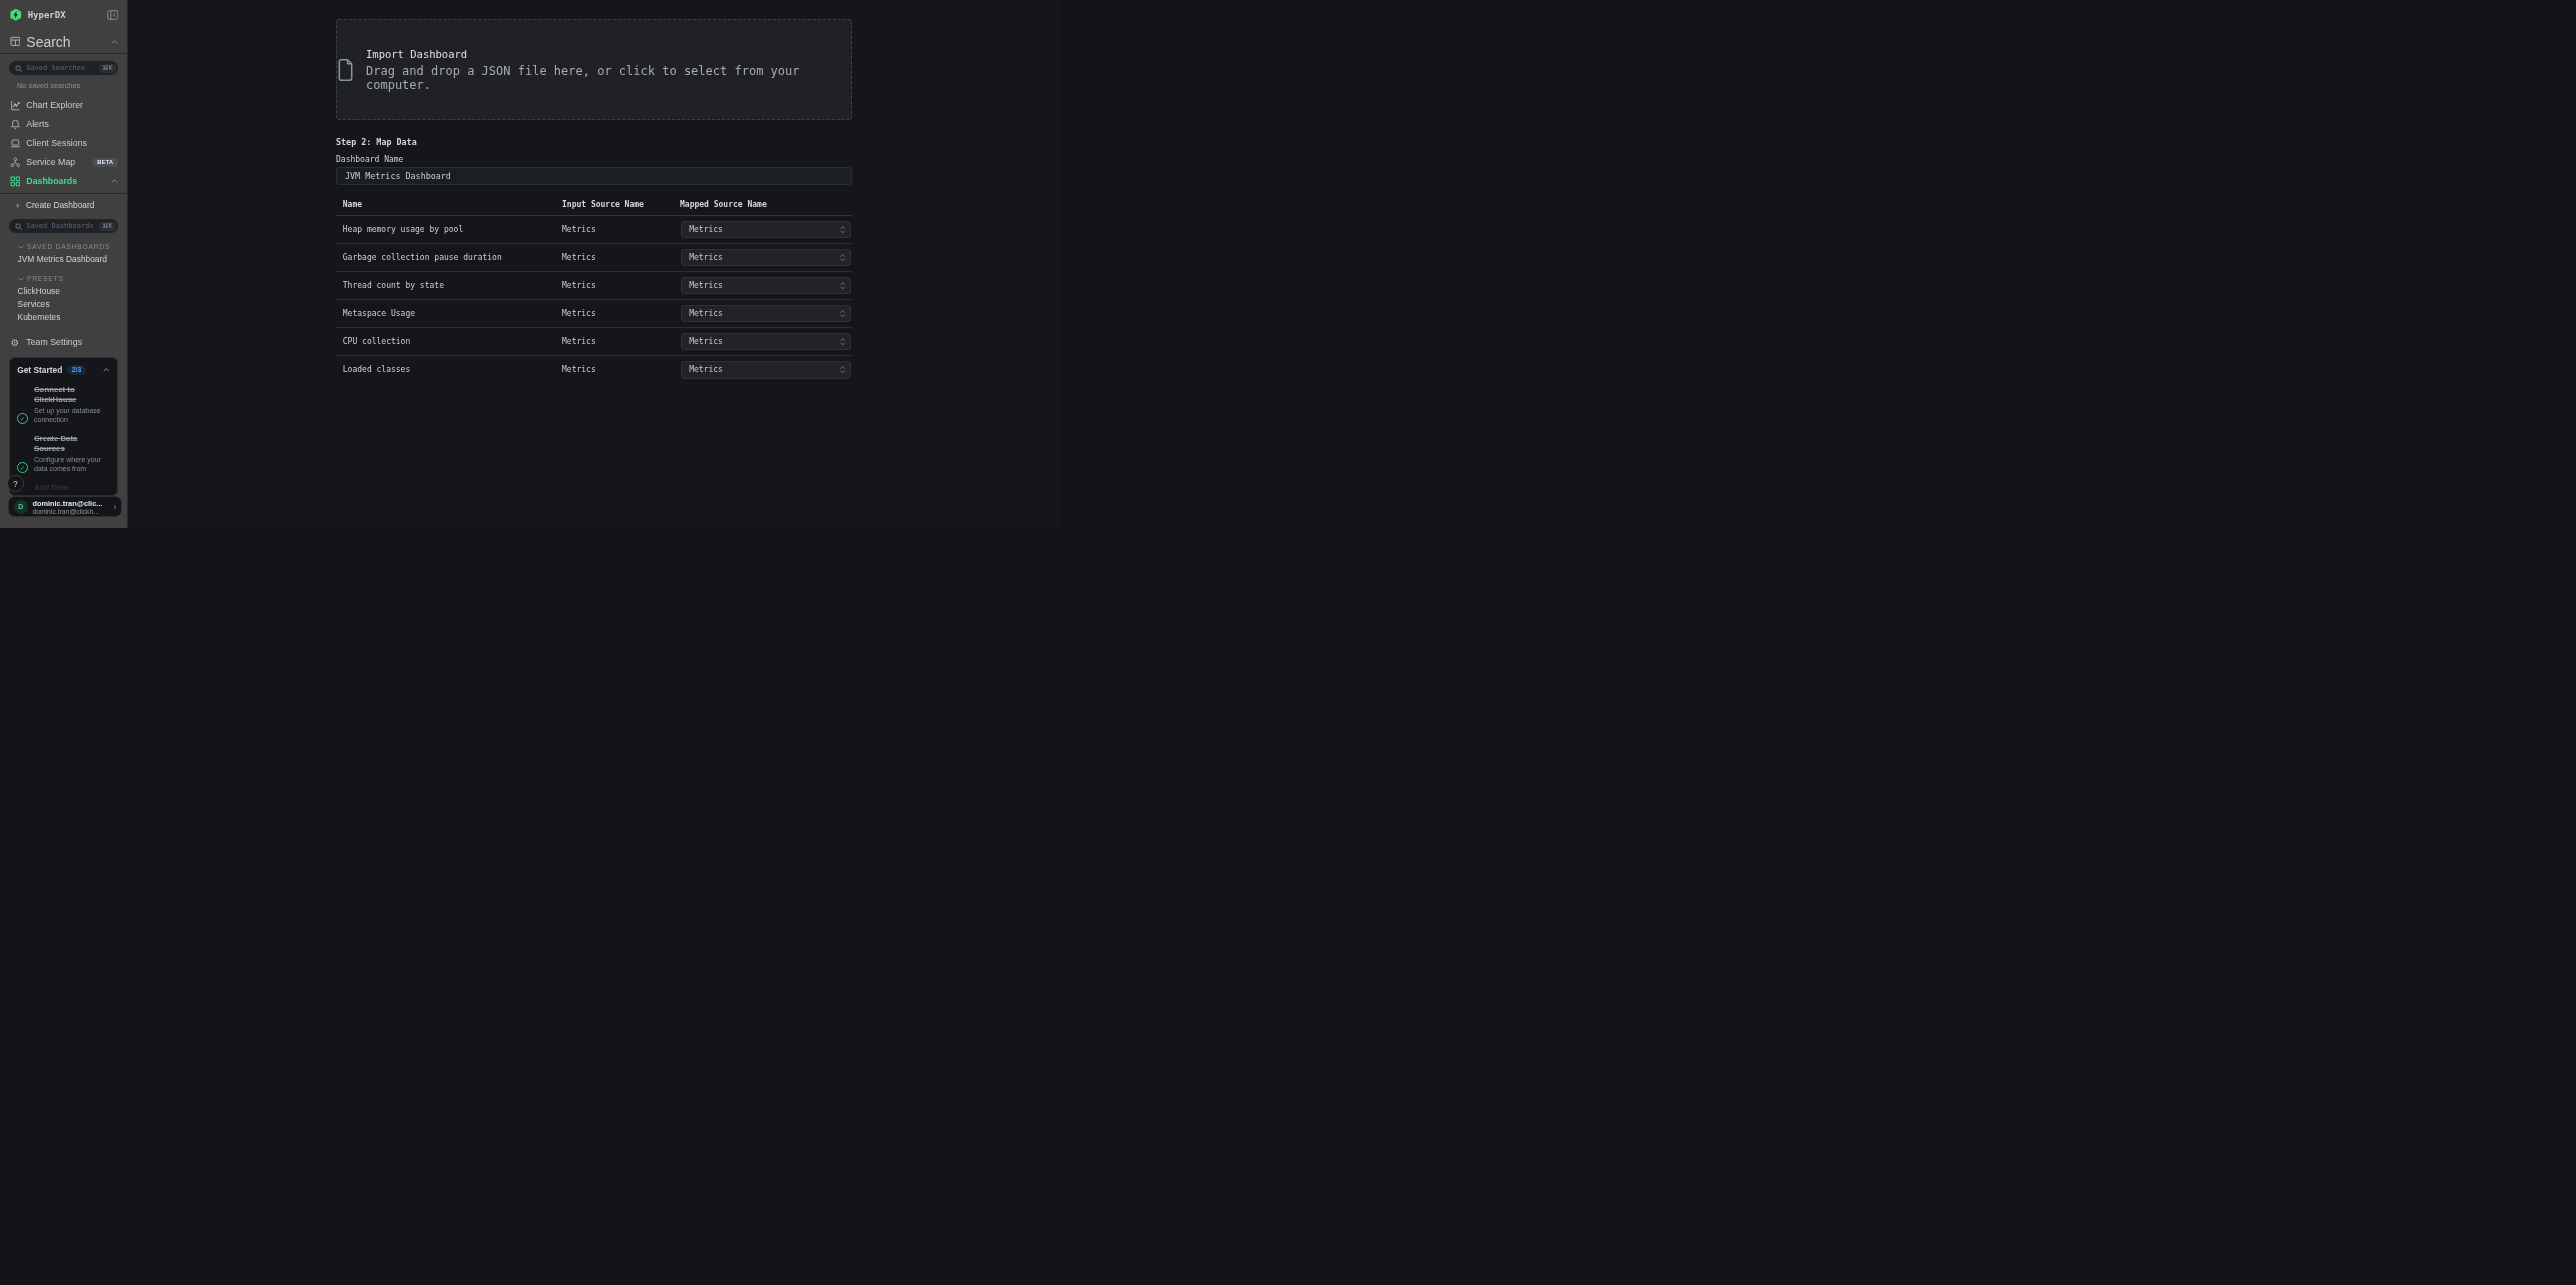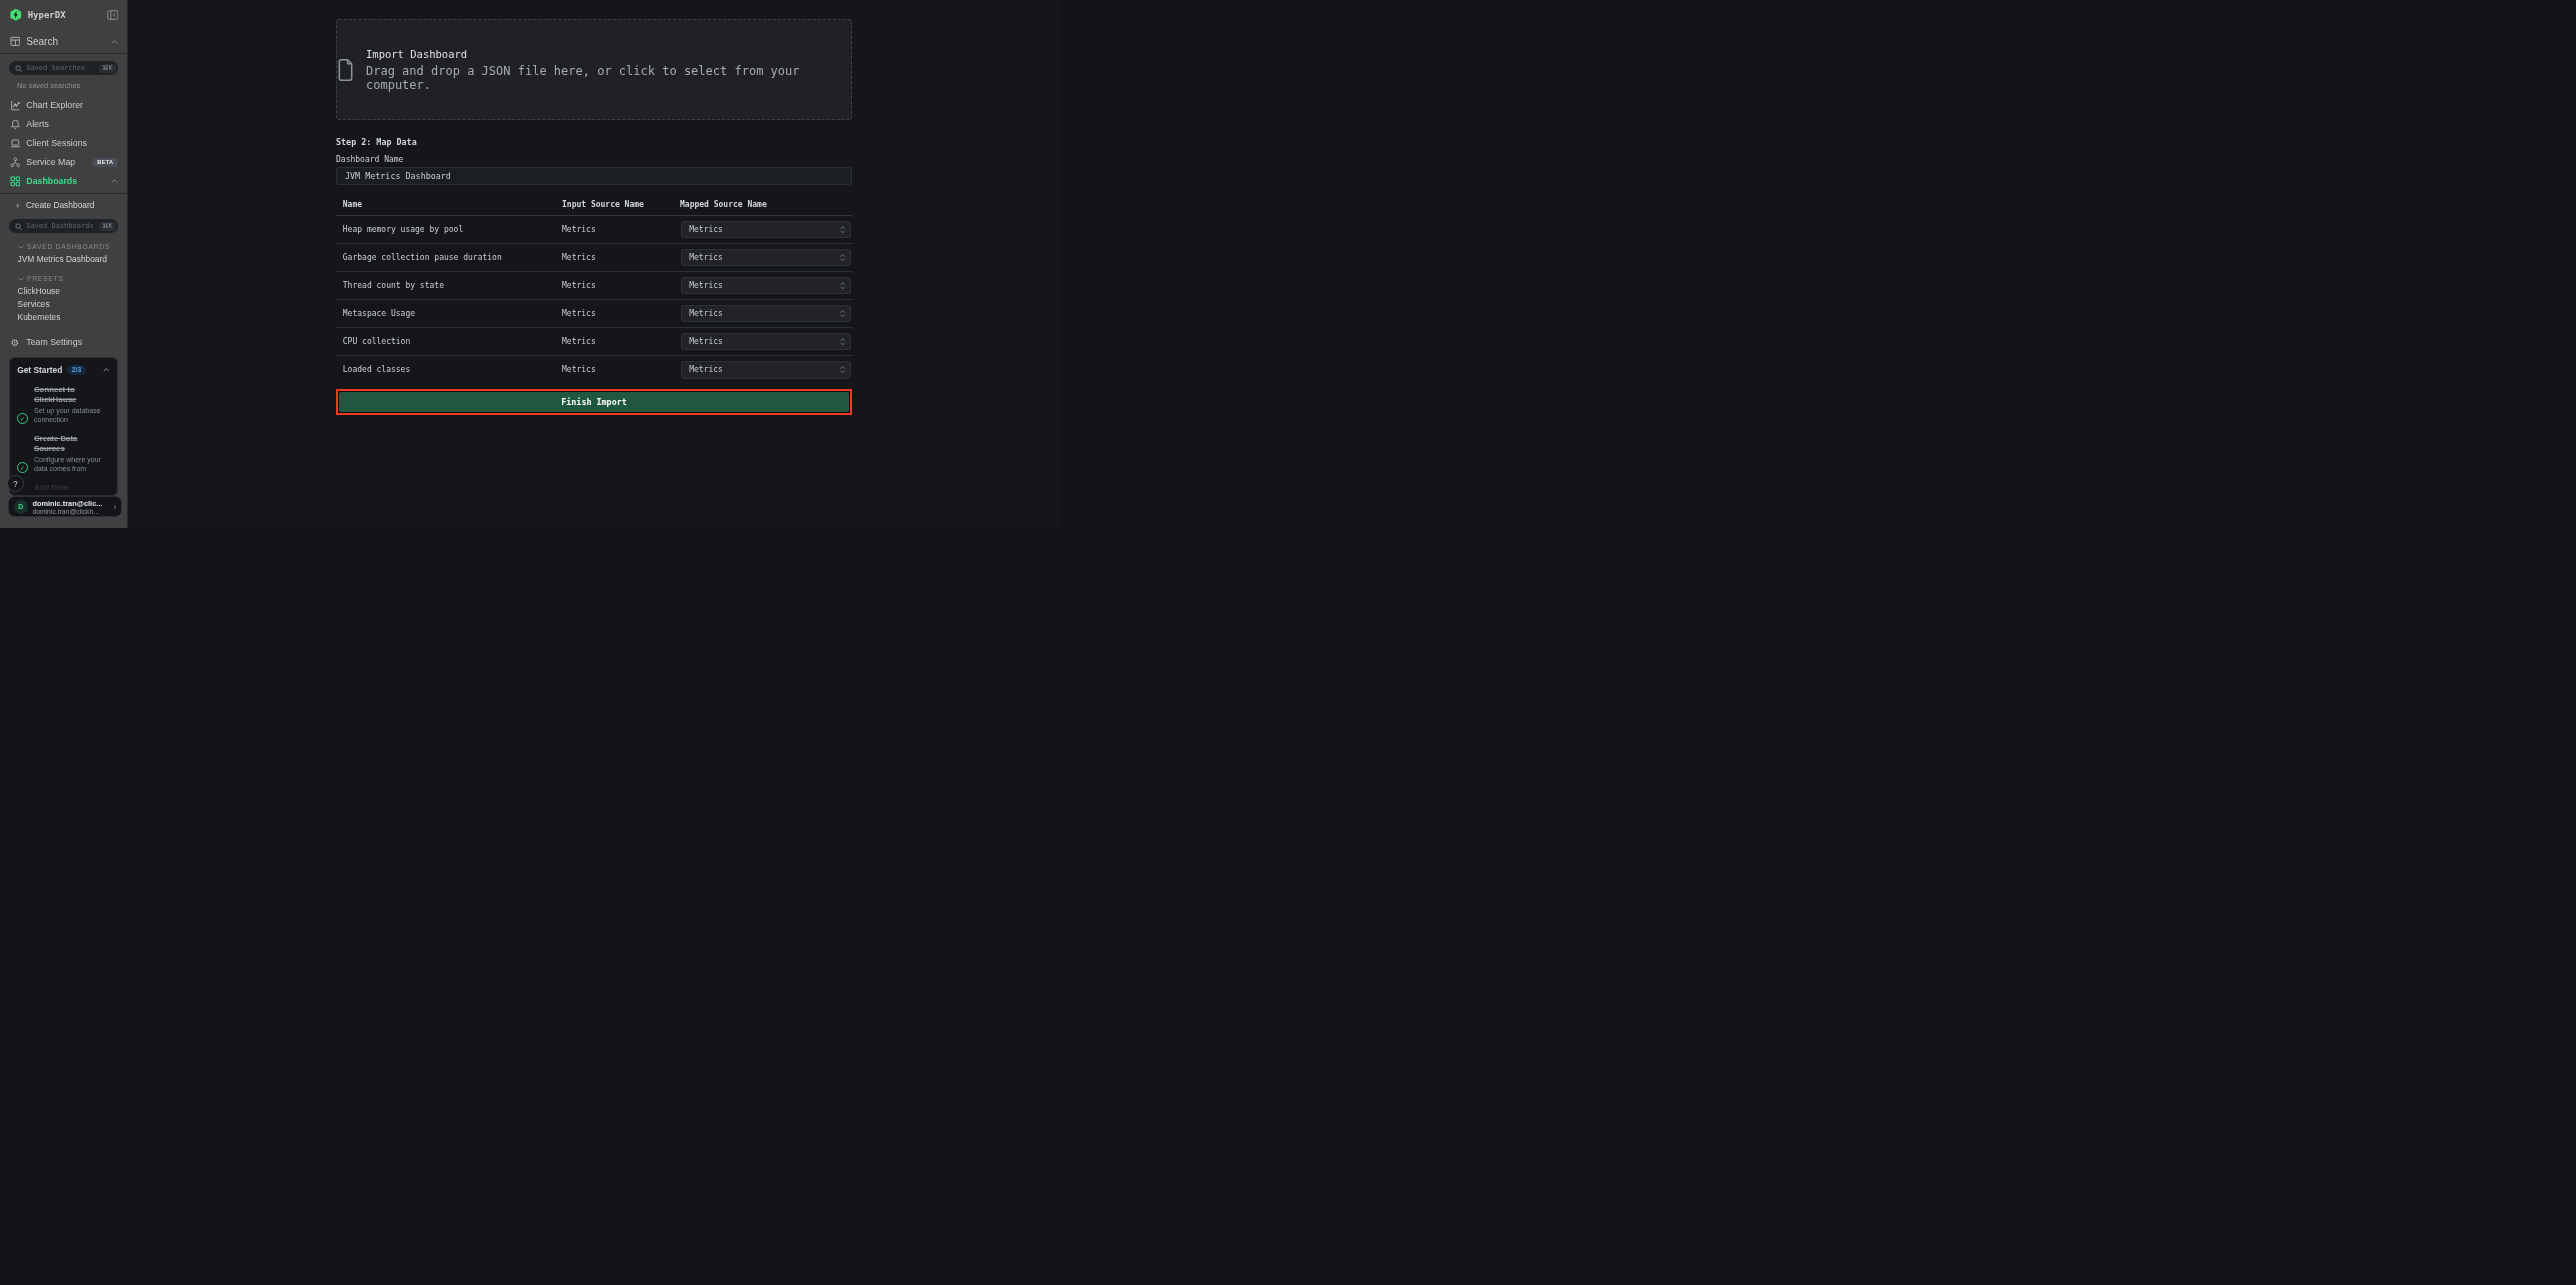--- a/index.html
+++ b/index.html
@@ -15,21 +15,21 @@
   .sidebar {
     position:absolute; left:0; top:0; width:128px; height:528px;
     background:#404040; border-right:0.7px solid #26282c; z-index:5;
   }
   .logo-row { height:30px; display:flex; align-items:center; padding:0 8.8px; gap:5.4px; }
   .logo-hex { width:13.5px; height:13.5px; flex:0 0 auto; }
   .logo-title { font-family:"DejaVu Sans Mono","Liberation Mono",monospace; font-weight:bold; font-size:9px; color:#c9ccd1; flex:1; }
   .collapse-btn { width:11.5px; height:10px; color:#8d9298; cursor:pointer; }
 
   .side-row { height:23px; display:flex; align-items:center; padding:0 9.5px; gap:6px; cursor:pointer; }
-  .side-row .label { font-size:10px; color:#c9ccd1; flex:1; }
+  .side-row .label { font-size:14px; color:#c9ccd1; flex:1; }
   .chev { color:#8d9298; }
 
   .divider { border-top:0.7px solid #26282c; }
 
   .pill-search {
     margin:7.4px 8.8px 0 8.8px; height:14px; border-radius:7.4px; background:#1e2125;
     display:flex; align-items:center; gap:4px; padding:0 2.7px 0 6px; cursor:text;
   }
   .pill-search .ph { font-family:"DejaVu Sans Mono","Liberation Mono",monospace; font-size:7px; color:#63676d; flex:1; }
   .kbd {
@@ -480,18 +480,15 @@
                   <svg width="5.4" height="3.4" viewBox="0 0 8 5" fill="none" stroke="currentColor" stroke-width="1.3">
                     <path d="M1 1 L4 4 L7 1"></path>
                   </svg>
                 </span>
               </div>
             </div>
           </div>
         </div>
     </div>
 
-    <div class="highlight-frame">
-      <button class="finish-btn">Finish Import</button>
-    </div>
   </div>
 </div>
 
 
 </body></html>

